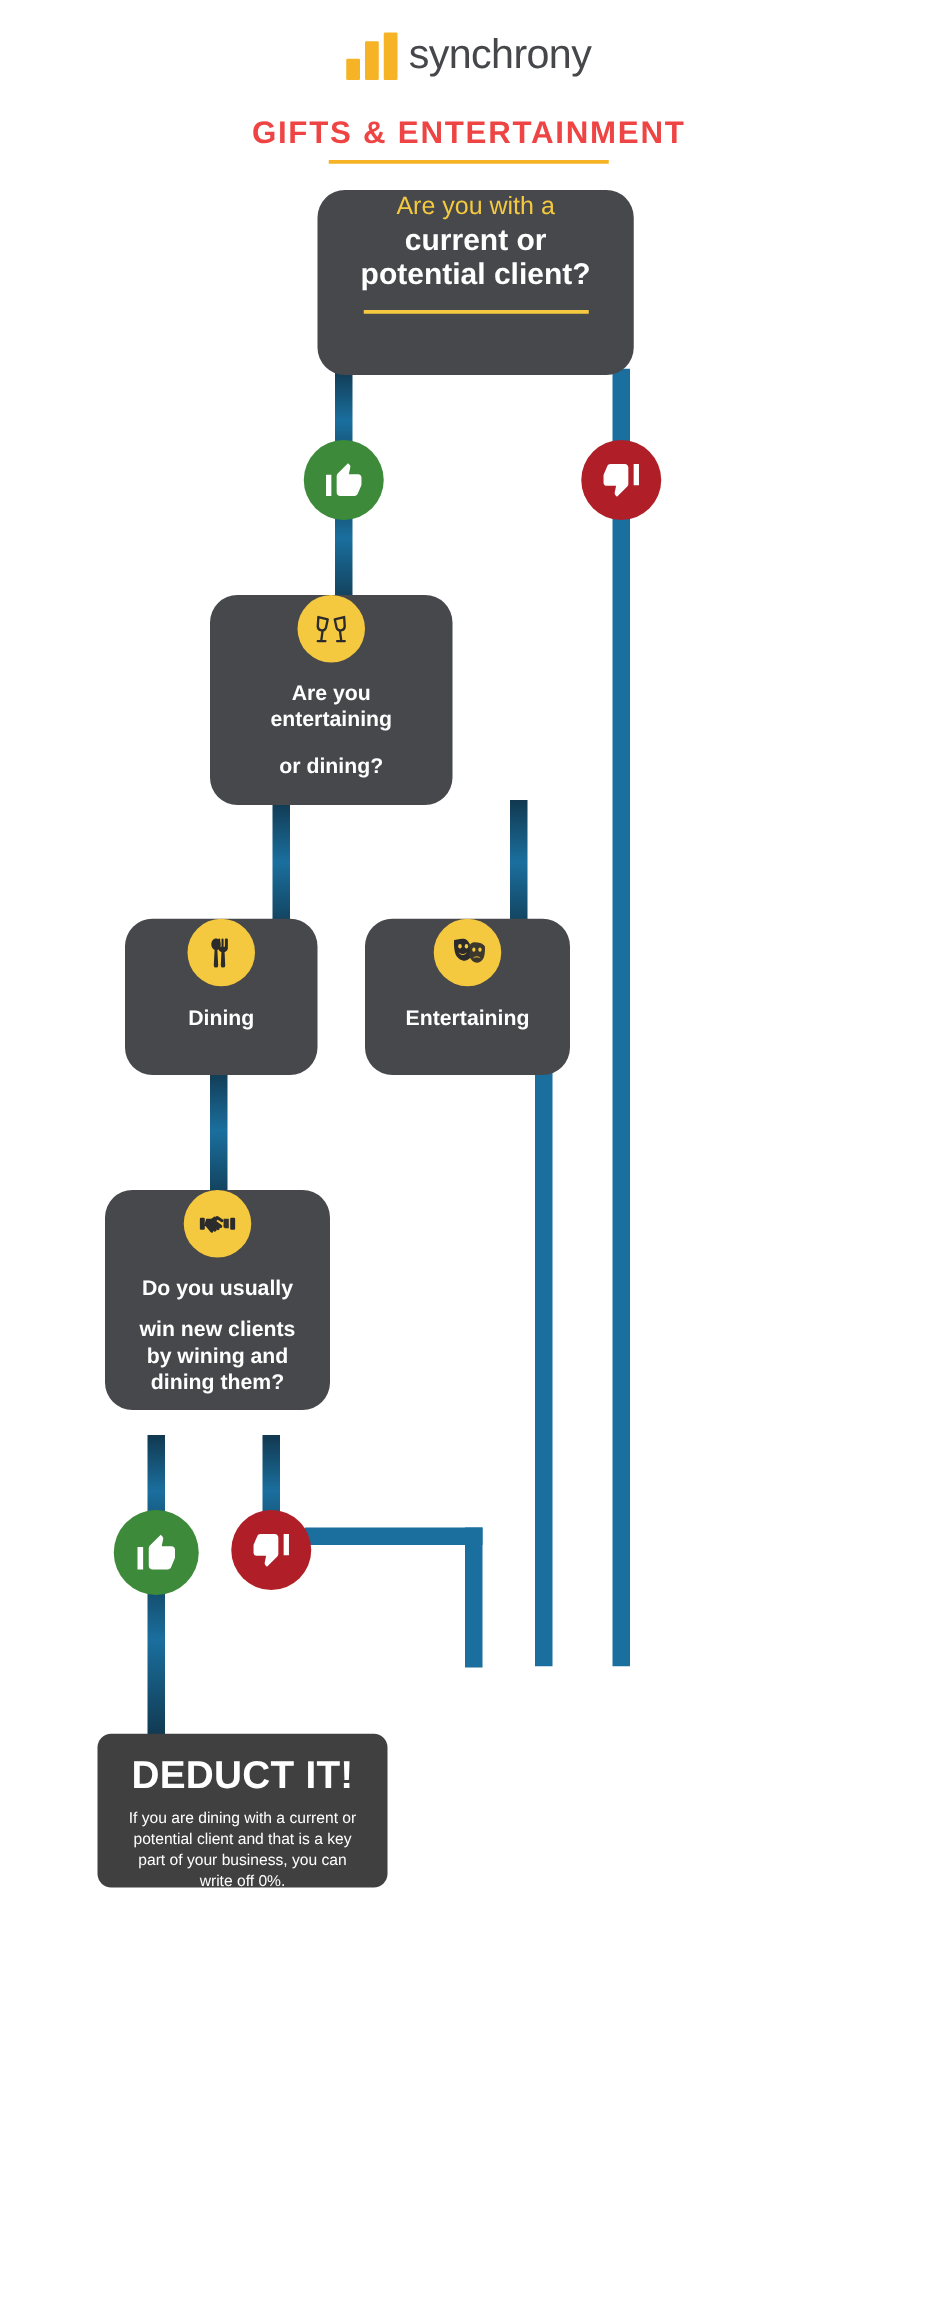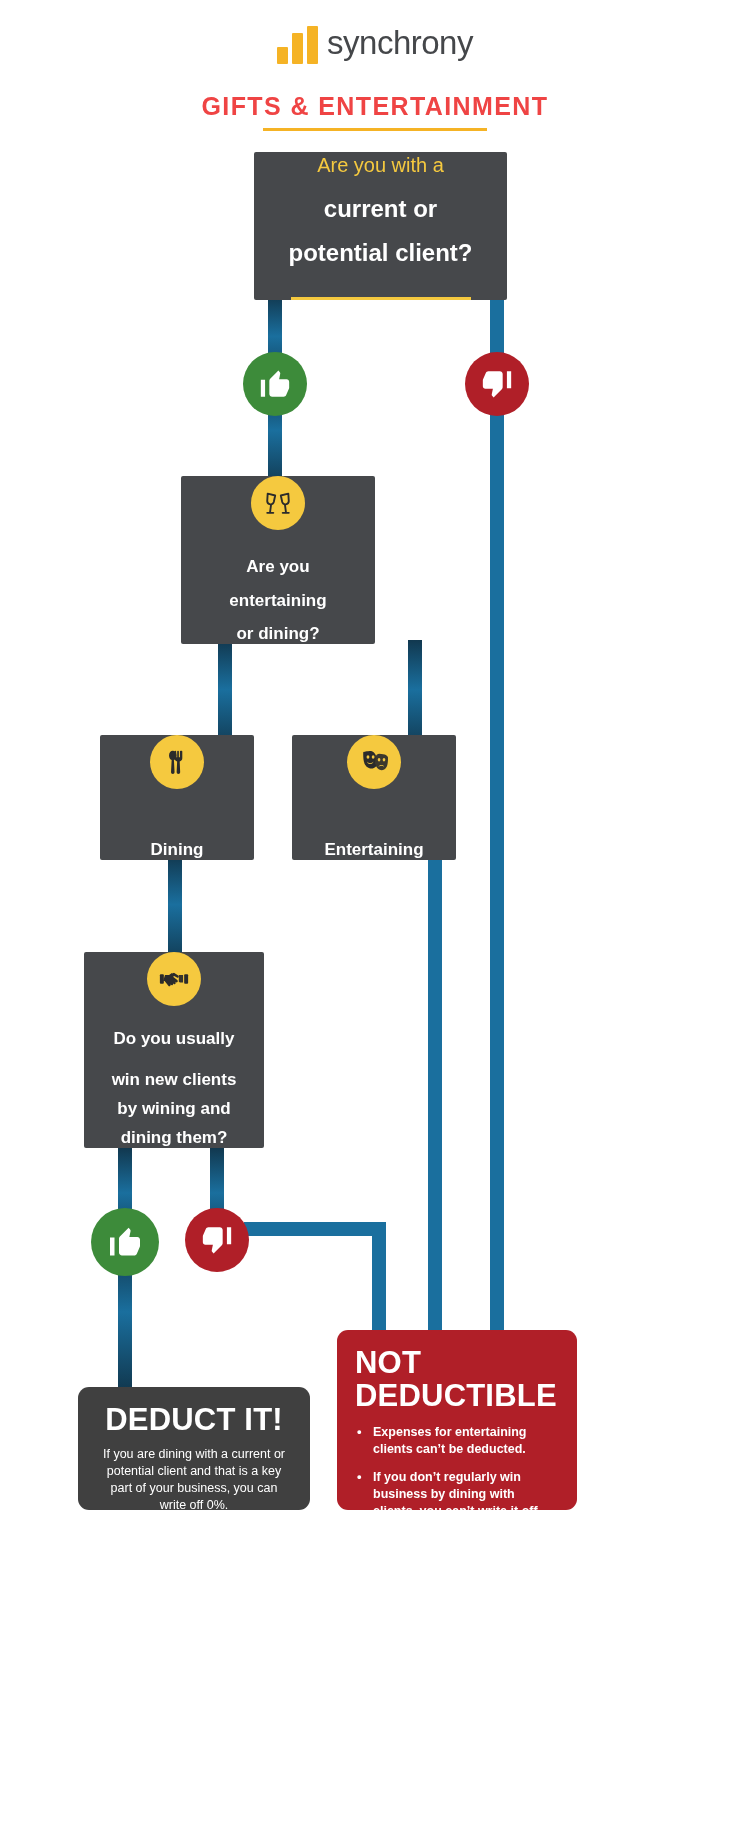--- a/index.html
+++ b/index.html
@@ -68,28 +68,28 @@
     position: absolute;
     height: 14px;
     background: #1a6f9e;
     z-index: 1;
   }
 
   
   .box {
     position: absolute;
     background: #46484b;
-    border-radius: 2px;
+    border-radius: 22px;
     z-index: 3;
     color: #ffffff;
     text-align: center;
     display: flex;
     flex-direction: column;
     align-items: center;
-    justify-content: space-between;
+    justify-content: flex-start;
   }
   .q-yellow {
     color: #F5C93F;
     font-size: 20px;
     line-height: 27px;
     font-weight: 400;
   }
   .q-white {
     color: #ffffff;
     font-size: 24px;
@@ -227,36 +227,36 @@
     <svg width="34" height="34" viewBox="0 0 24 24">
       <path fill="#ffffff" d="M2 21h3V9H2v12zM22 10.5c0-1-.8-1.8-1.8-1.8h-5.3l.8-3.9.03-.3c0-.4-.17-.78-.44-1.05L14.4 2.5 8.6 8.3c-.37.37-.6.87-.6 1.42V19c0 1.1.9 2 2 2h8.1c.8 0 1.5-.5 1.8-1.2l2-4.7c.06-.2.1-.4.1-.6v-2z"></path>
     </svg>
   </div>
   <div class="thumb down" style="left:465px; top:352px; width:64px; height:64px;">
     <svg width="34" height="34" viewBox="0 0 24 24">
       <path fill="#ffffff" d="M22 3h-3v12h3V3zM2 13.5c0 1 .8 1.8 1.8 1.8h5.3l-.8 3.9-.03.3c0 .4.17.78.44 1.05l.89.95 5.8-5.8c.37-.37.6-.87.6-1.42V5c0-1.1-.9-2-2-2H5.9c-.8 0-1.5.5-1.8 1.2l-2 4.7c-.06.2-.1.4-.1.6v2z"></path>
     </svg>
   </div>
 
-  <div class="box" style="left:181px; top:476px; width:194px; height:168px;">
+  <div class="box" style="left:168px; top:476px; width:194px; height:168px;">
     <div class="icon-circle">
       <svg width="30" height="30" viewBox="0 0 32 32">
         <g fill="none" stroke="#2b2b2b" stroke-width="2" stroke-linecap="round" stroke-linejoin="round">
           <path d="M5 6 L13 8 L11.5 15 a3.6 3.6 0 0 1 -7 -1 Z"></path>
           <path d="M8.5 18.5 L7.5 26"></path>
           <path d="M4.5 26.5 L11 26.5"></path>
           <path d="M27 6 L19 8 L20.5 15 a3.6 3.6 0 0 0 7 -1 Z"></path>
           <path d="M23.5 18.5 L24.5 26"></path>
           <path d="M21 26.5 L27.5 26.5"></path>
         </g>
       </svg>
     </div>
     <div class="box-q">Are you</div>
     <div class="box-q" style="margin-top:0">entertaining</div>
-    <div class="box-q" style="margin-top:0">or dining?</div>
+    <div class="box-q" style="margin-top:16px">or dining?</div>
   </div>
 
   <div class="box" style="left:100px; top:735px; width:154px; height:125px;">
     <div class="icon-circle">
       <svg width="30" height="30" viewBox="0 0 32 32">
         <g fill="#2b2b2b">
           <path d="M11.5 4 c-2.2 0-4 2.1-4 5 0 2.4 1.2 4.2 2.8 4.8 L9.6 27 a1.9 1.9 0 0 0 3.8 0 l-.7-13.2 c1.6-.6 2.8-2.4 2.8-4.8 0-2.9-1.8-5-4-5z"></path>
           <path d="M21.2 4 a0.9 0.9 0 0 0 -0.9 .9 V11 h-1.1 V4.9 a0.9 0.9 0 0 0 -1.8 0 V11 h-1.05 V4.9 a0.9 0.9 0 0 0 -1.8 0 v7.2 c0 1.7 1.2 3.1 2.8 3.45 L16.8 27 a1.9 1.9 0 0 0 3.8 0 l-.55-11.45 c1.6-.35 2.8-1.75 2.8-3.45 V4.9 a0.9 0.9 0 0 0 -0.9 -0.9z" transform="translate(-1.2,0)"></path>
         </g>
       </svg>
@@ -277,21 +277,21 @@
           <path d="M9.4 15.6 c1.9 2.3 5.2 2.3 7.1 0 -1.2 3.4-5.9 3.4-7.1 0z"></path>
           <ellipse cx="22.4" cy="13.6" rx="1.4" ry="1.8"></ellipse>
           <ellipse cx="27.6" cy="13.6" rx="1.4" ry="1.8"></ellipse>
           <path d="M21.6 21.2 c1.6-2.6 5-2.6 6.6 0 -2-1.5-4.7-1.5-6.6 0z"></path>
         </g>
       </svg>
     </div>
     <div class="box-label">Entertaining</div>
   </div>
 
-  <div class="box" style="left:84px; top:952px; width:180px; height:196px;">
+  <div class="box" style="left:84px; top:952px; width:180px; height:176px;">
     <div class="icon-circle">
       <svg width="32" height="32" viewBox="0 0 34 34">
         <g fill="#2b2b2b">
           <rect x="2" y="12" width="4.2" height="10" rx="1"></rect>
           <rect x="27.8" y="12" width="4.2" height="10" rx="1"></rect>
           <path d="M7.4 12.8 h4.3 l3.1-2.1 c.8-.5 1.8-.5 2.6 0 l4.1 2.6 c.6.4.8 1.2.4 1.8 -.4.6-1.2.8-1.8.4 l-2.9-1.8 -1.2.9 4.5 3.5 c.6.5.7 1.4.2 2 -.5.6-1.4.7-2 .2 l-.6-.5 .4.4 c.5.6.4 1.5-.2 2 -.6.5-1.4.4-1.9-.1 l-.5-.5 c.4.6.3 1.4-.3 1.8 -.6.5-1.4.4-1.9-.2 l-.4-.5 c.3.6.1 1.3-.4 1.7 -.6.4-1.4.3-1.9-.3 l-4-4.9 h-1.5z"></path>
           <path d="M22.2 12.8 h4.4 v8 h-3.3 l-1.2-1 z" opacity="0.95"></path>
         </g>
         <g fill="none" stroke="#F5C93F" stroke-width="1.1">
           <path d="M14.8 10.7 l2.4-1.4"></path>
@@ -308,27 +308,19 @@
     <svg width="36" height="36" viewBox="0 0 24 24">
       <path fill="#ffffff" d="M2 21h3V9H2v12zM22 10.5c0-1-.8-1.8-1.8-1.8h-5.3l.8-3.9.03-.3c0-.4-.17-.78-.44-1.05L14.4 2.5 8.6 8.3c-.37.37-.6.87-.6 1.42V19c0 1.1.9 2 2 2h8.1c.8 0 1.5-.5 1.8-1.2l2-4.7c.06-.2.1-.4.1-.6v-2z"></path>
     </svg>
   </div>
   <div class="thumb down" style="left:185px; top:1208px; width:64px; height:64px;">
     <svg width="34" height="34" viewBox="0 0 24 24">
       <path fill="#ffffff" d="M22 3h-3v12h3V3zM2 13.5c0 1 .8 1.8 1.8 1.8h5.3l-.8 3.9-.03.3c0 .4.17.78.44 1.05l.89.95 5.8-5.8c.37-.37.6-.87.6-1.42V5c0-1.1-.9-2-2-2H5.9c-.8 0-1.5.5-1.8 1.2l-2 4.7c-.06.2-.1.4-.1.6v2z"></path>
     </svg>
   </div>
 
-  <div class="result red" style="left:337px; top:1330px; width:240px; height:180px;">
-    <div class="result-title">NOT</div>
-    <div class="result-title">DEDUCTIBLE</div>
-    <ul class="bullets">
-      <li>Expenses for entertaining clients can’t be deducted.</li>
-      <li>If you don’t regularly win business by dining with clients, you can’t write it off.</li>
-    </ul>
-  </div>
 
   <div class="result green" style="left:78px; top:1387px; width:232px; height:123px;">
     <div class="result-title">DEDUCT IT!</div>
     <div class="result-body">If you are dining with a current or potential client and that is a key part of your business, you can write off 0%.</div>
   </div>
 
 </div>
 
 </body></html>

